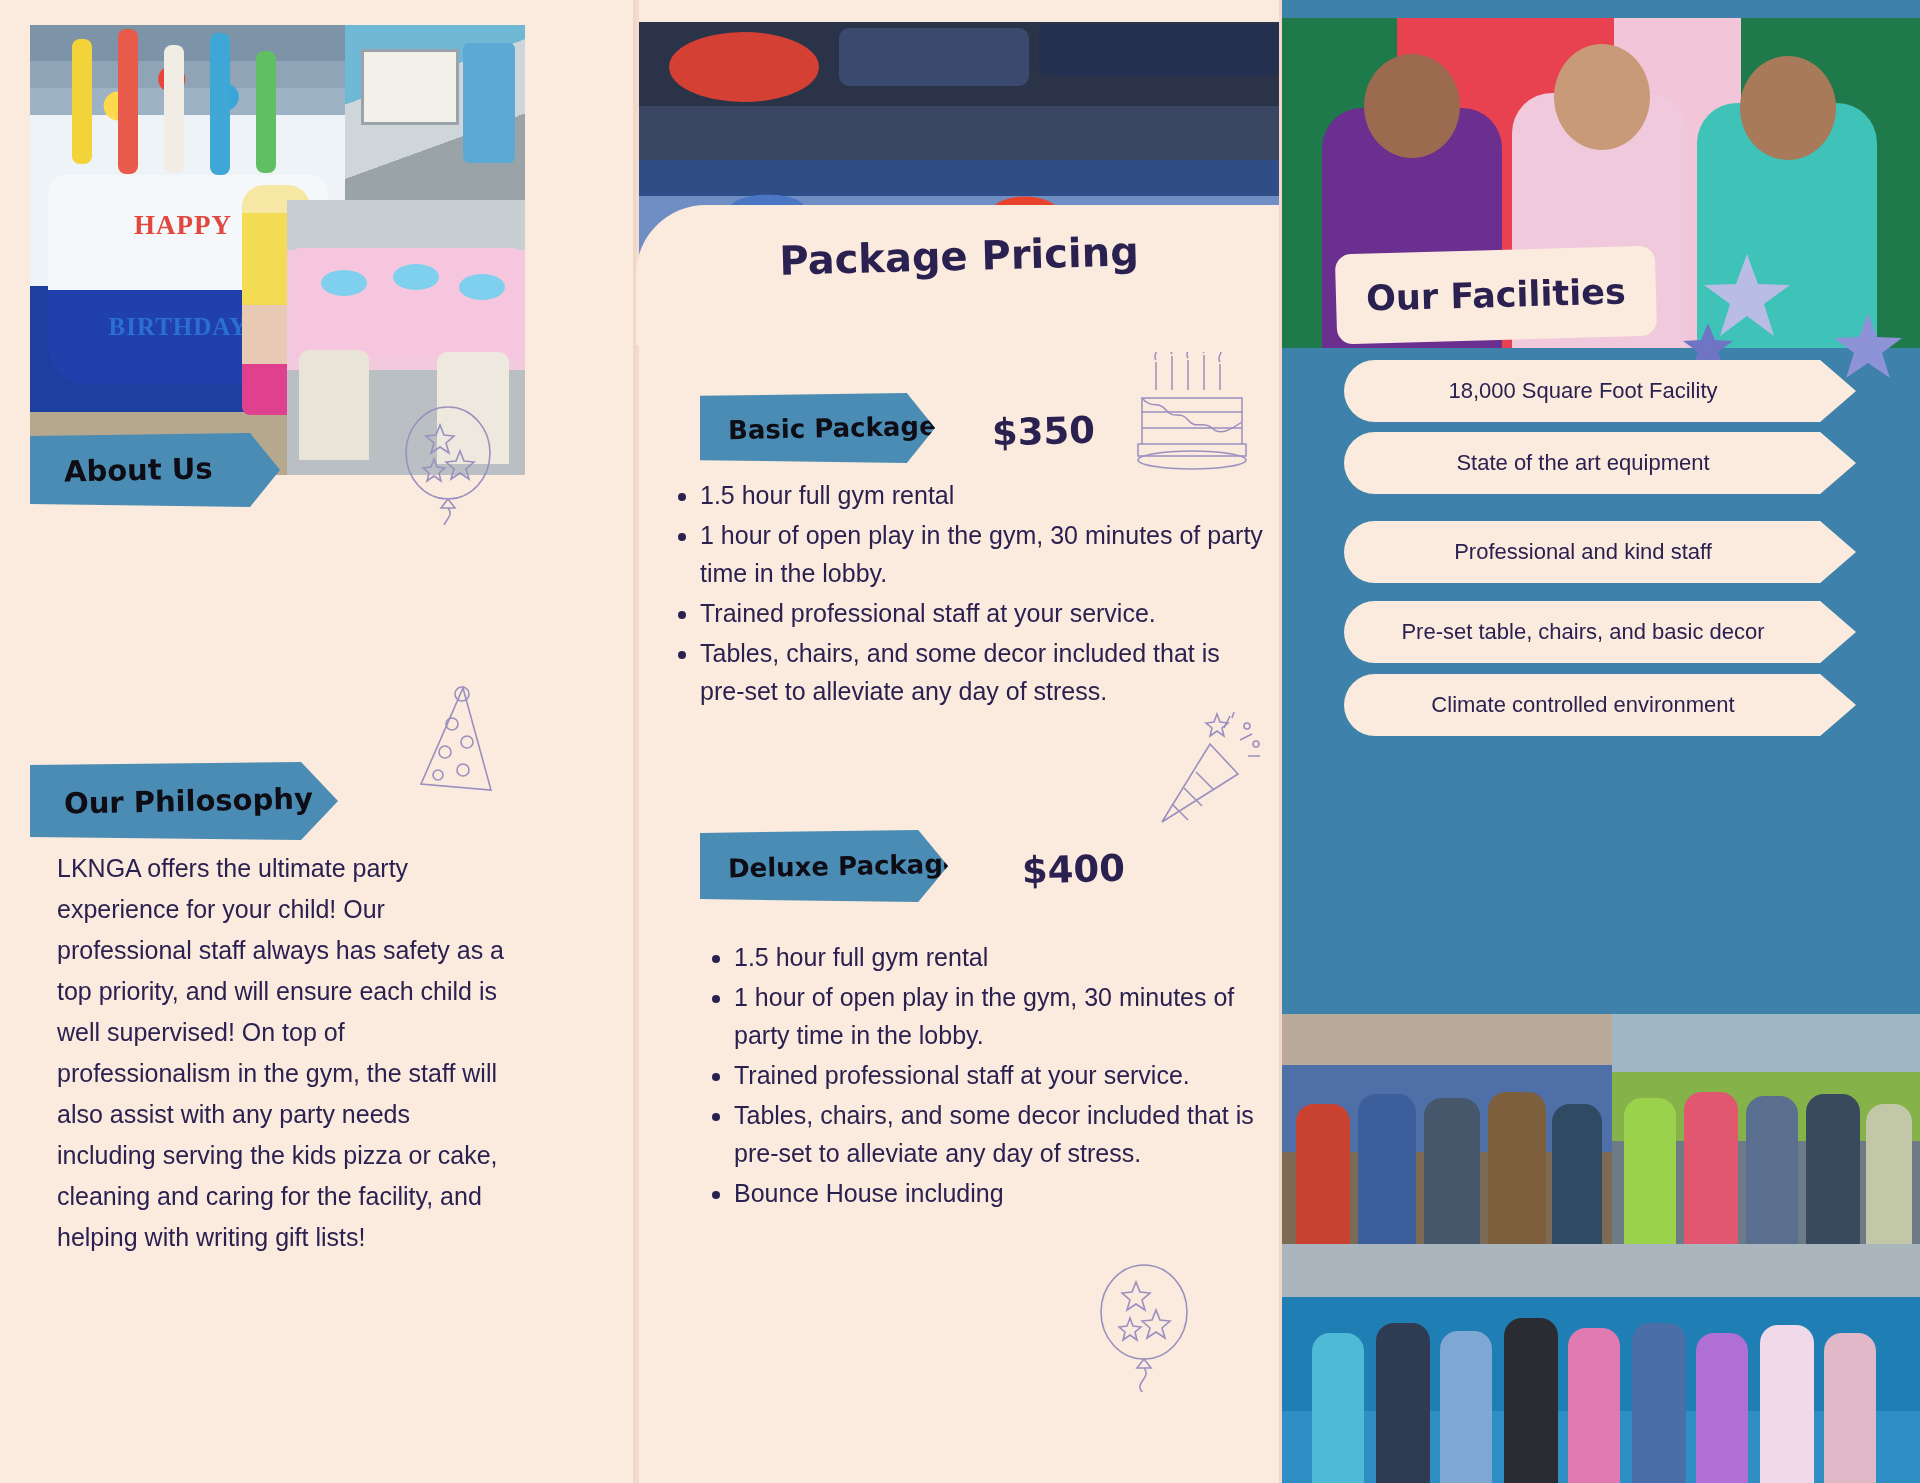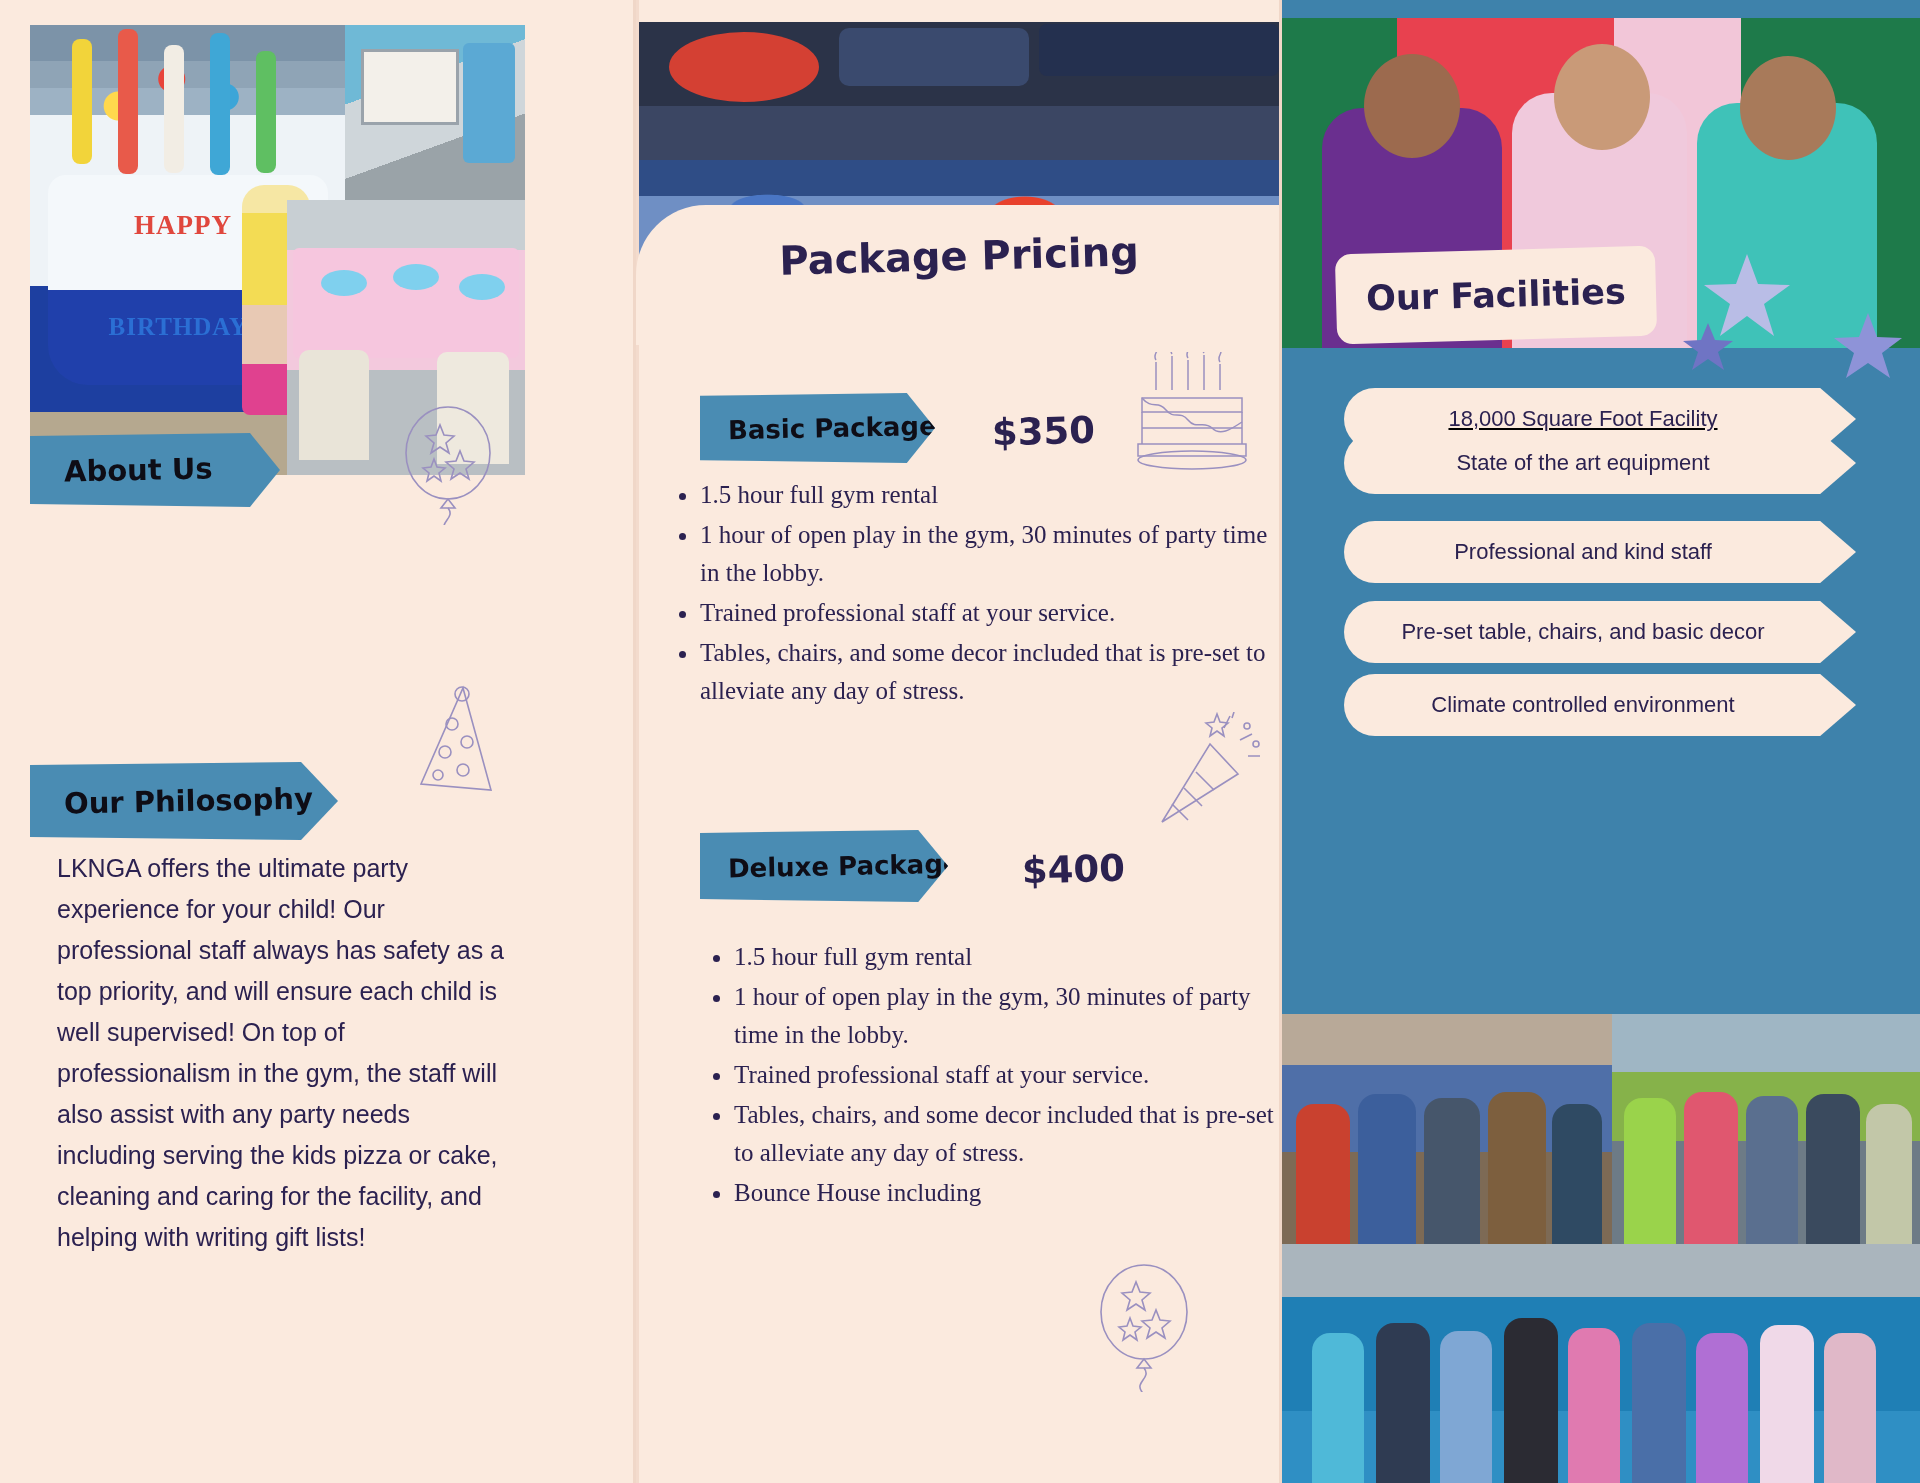--- a/index.html
+++ b/index.html
@@ -115,21 +115,21 @@
   
   .body-text{
     position:absolute;
     color:#2b2150;
     font-size:25px;line-height:41px;
     font-family:"Liberation Sans", sans-serif;
   }
   .bullets{
     position:absolute;margin:0;padding:0 0 0 34px;
     color:#2b2150;font-size:25px;line-height:38px;
-    font-family:Liberation Serif, serif;
+    font-family:Liberation Sans, sans-serif;
   }
   .bullets li{margin-bottom:2px;}
 
   .price{
     position:absolute;
     font-family:"DejaVu Sans", sans-serif;font-weight:bold;
     color:#2b2150;font-size:37px;transform:rotate(-1.5deg);
   }
 
   
@@ -319,21 +319,21 @@
     <svg width="52" height="52" viewBox="0 0 52 52">
         <path d="M26 1 L33 18 L51 19 L36 30 L42 48 L26 37 L10 48 L16 30 L1 19 L19 18 Z" fill="#6f74c4"></path>
       </svg>
   </div>
   <div class="star-deco" style="left:1832px;top:312px;">
     <svg width="72" height="70" viewBox="0 0 72 70">
         <path d="M36 1 L45 25 L70 26 L50 41 L58 66 L36 51 L14 66 L22 41 L2 26 L27 25 Z" fill="#8e93d8"></path>
       </svg>
   </div>
 
-  <div class="fac-pill" style="top:388px;text-decoration:underline;">
+  <div class="fac-pill" style="top:360px;">
     <span>18,000 Square Foot Facility</span>
   </div>
   <div class="fac-pill" style="top:432px;">
     <span>State of the art equipment</span>
   </div>
   <div class="fac-pill" style="top:521px;">
     <span>Professional and kind staff</span>
   </div>
   <div class="fac-pill" style="top:601px;">
     <span>Pre-set table, chairs, and basic decor</span>

